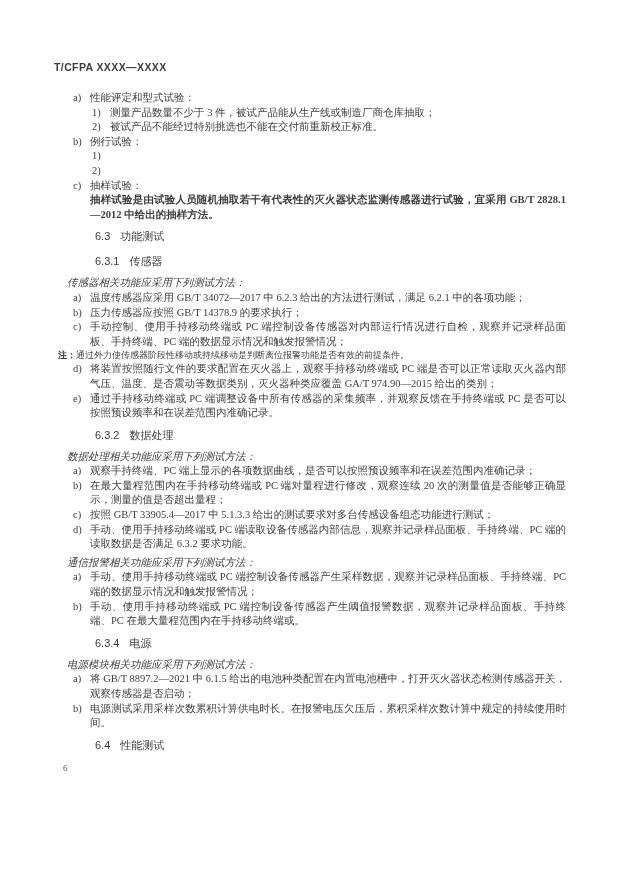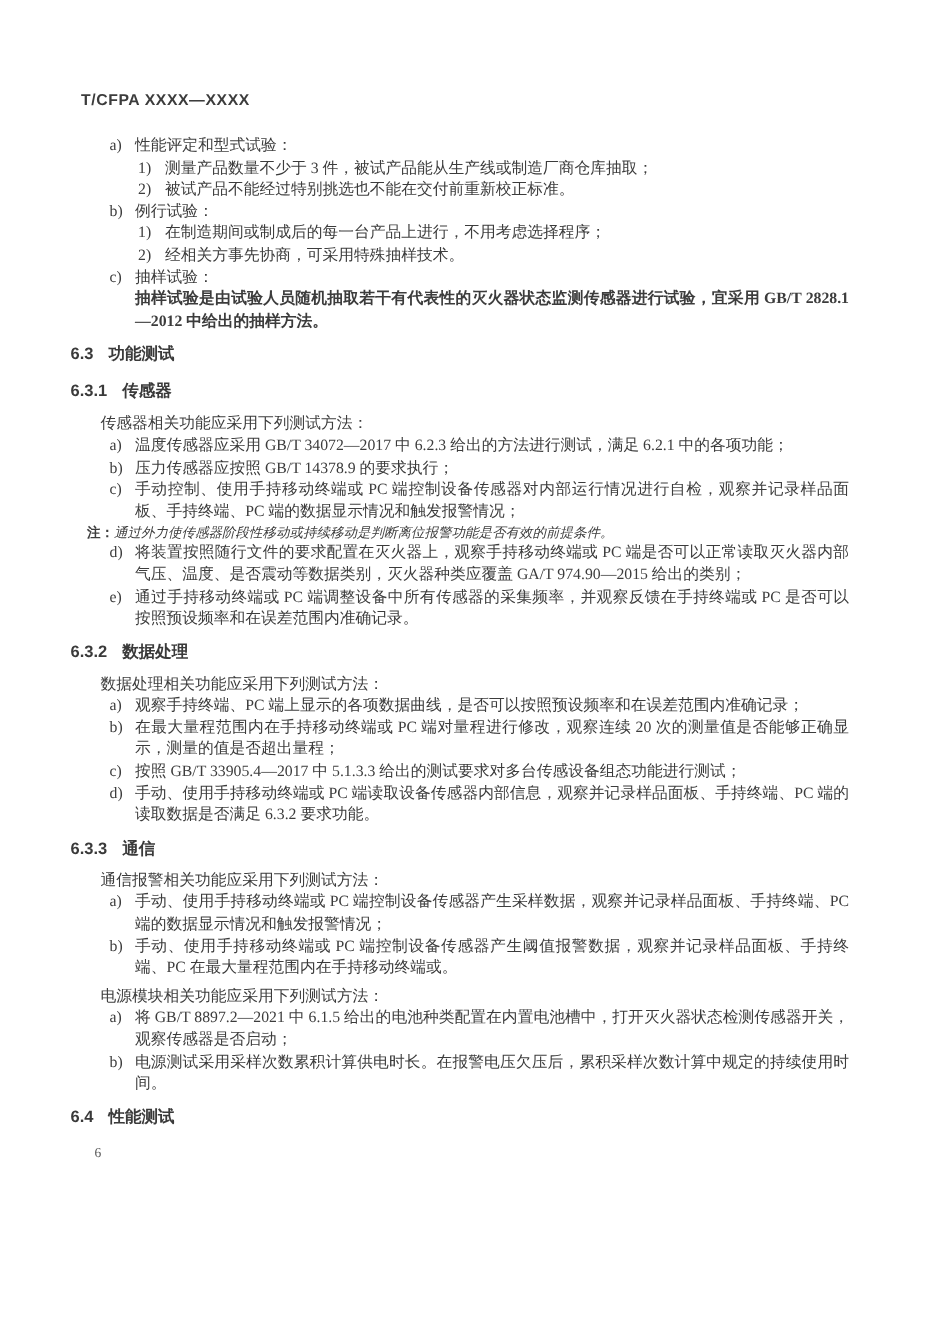--- a/index.html
+++ b/index.html
@@ -37,35 +37,36 @@
   .l1 .lab { width:17px; }
   .l2 { padding-left:45px; }
   .l2 .lab { width:18px; }
   .cont { padding-left:43px;font-weight:bold; }
   .cont .txt { text-align:justify; }
   .sec-h {
     display:flex;
     margin-top:7px;
     margin-bottom:3px;
     font-family:"Liberation Sans","DejaVu Sans",sans-serif;
-    font-weight:bold;
+    font-weight:normal;
     font-size:11px;
     line-height:15px;
     color:#3a3a3a;
+    margin-left:48px;
   }
   .sec-h .num { margin-right:10px; }
-  .intro { margin-top:4px; padding-left:20px; text-align:justify; }
+  .intro { margin-top:4px; padding-left:20px; text-align:justify;font-style:italic; }
   .note {
     margin-left:11px;
     font-size:9px;
     line-height:13px;
     display:flex;
   }
   .note .note-lab { font-family:"Liberation Sans","DejaVu Sans",sans-serif; font-weight:bold; flex:0 0 auto; }
-  .note .txt { flex:1 1 auto; text-align:justify;font-style:italic; }
+  .note .txt { flex:1 1 auto; text-align:justify; }
   .page-num {
     margin-top:6px;
     margin-left:16px;
     font-size:9px;
     line-height:13px;
     color:#595959;
   }
 </style>
 </head>
 <body>
@@ -86,25 +87,23 @@
     <div class="li l2">
       <span class="lab">2)</span>
       <span class="txt">被试产品不能经过特别挑选也不能在交付前重新校正标准。</span>
     </div>
     <div class="li l1">
       <span class="lab">b)</span>
       <span class="txt">例行试验：</span>
     </div>
     <div class="li l2">
       <span class="lab">1)</span>
-      <span class="txt">在制造期间或制成后的每一台产品上进行，不用考虑选择程序；</span>
     </div>
     <div class="li l2">
       <span class="lab">2)</span>
-      <span class="txt">经相关方事先协商，可采用特殊抽样技术。</span>
     </div>
     <div class="li l1">
       <span class="lab">c)</span>
       <span class="txt">抽样试验：</span>
     </div>
     <div class="li cont">
       <span class="txt">抽样试验是由试验人员随机抽取若干有代表性的灭火器状态监测传感器进行试验，宜采用 GB/T 2828.1—2012 中给出的抽样方法。</span>
     </div>
 
     <div class="sec-h">
@@ -157,34 +156,34 @@
     </div>
     <div class="li l1">
       <span class="lab">c)</span>
       <span class="txt">按照 GB/T 33905.4—2017 中 5.1.3.3 给出的测试要求对多台传感设备组态功能进行测试；</span>
     </div>
     <div class="li l1">
       <span class="lab">d)</span>
       <span class="txt">手动、使用手持移动终端或 PC 端读取设备传感器内部信息，观察并记录样品面板、手持终端、PC 端的读取数据是否满足 6.3.2 要求功能。</span>
     </div>
 
-    <div class="sec-h">
-      <span class="num">6.3.3</span>
-      <span class="title">通信</span>
-    </div>
     <div class="intro">通信报警相关功能应采用下列测试方法：</div>
     <div class="li l1">
       <span class="lab">a)</span>
       <span class="txt">手动、使用手持移动终端或 PC 端控制设备传感器产生采样数据，观察并记录样品面板、手持终端、PC 端的数据显示情况和触发报警情况；</span>
     </div>
     <div class="li l1">
       <span class="lab">b)</span>
       <span class="txt">手动、使用手持移动终端或 PC 端控制设备传感器产生阈值报警数据，观察并记录样品面板、手持终端、PC 在最大量程范围内在手持移动终端或。</span>
     </div>
 
+    <div class="sec-h">
+      <span class="num">6.3.4</span>
+      <span class="title">电源</span>
+    </div>
     <div class="intro">电源模块相关功能应采用下列测试方法：</div>
     <div class="li l1">
       <span class="lab">a)</span>
       <span class="txt">将 GB/T 8897.2—2021 中 6.1.5 给出的电池种类配置在内置电池槽中，打开灭火器状态检测传感器开关，观察传感器是否启动；</span>
     </div>
     <div class="li l1">
       <span class="lab">b)</span>
       <span class="txt">电源测试采用采样次数累积计算供电时长。在报警电压欠压后，累积采样次数计算中规定的持续使用时间。</span>
     </div>
 

